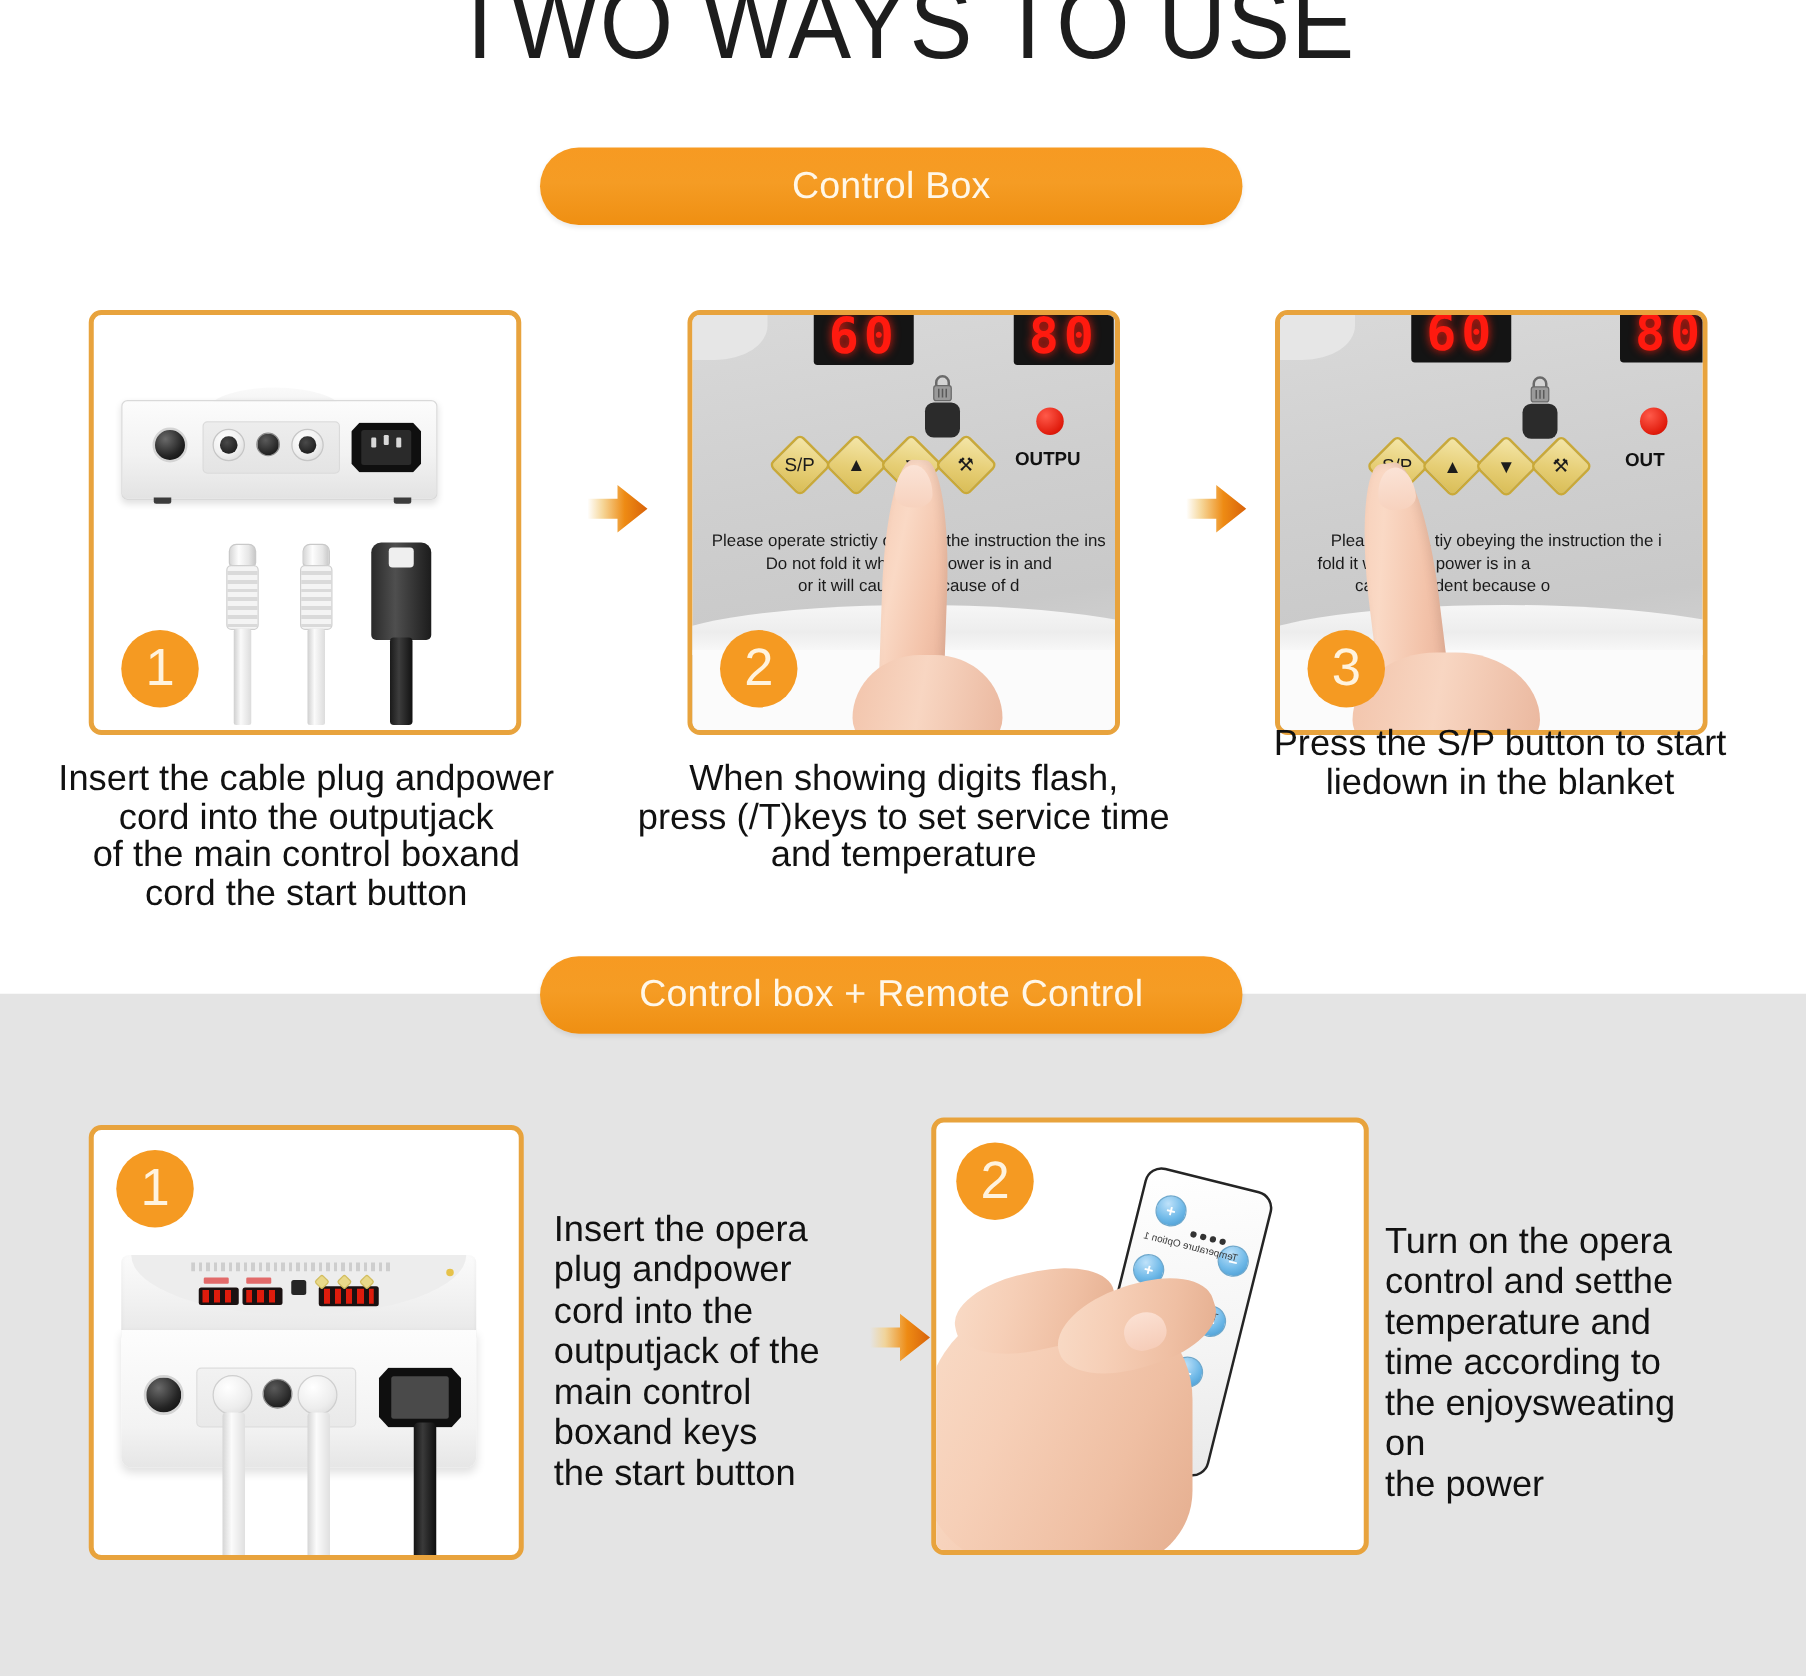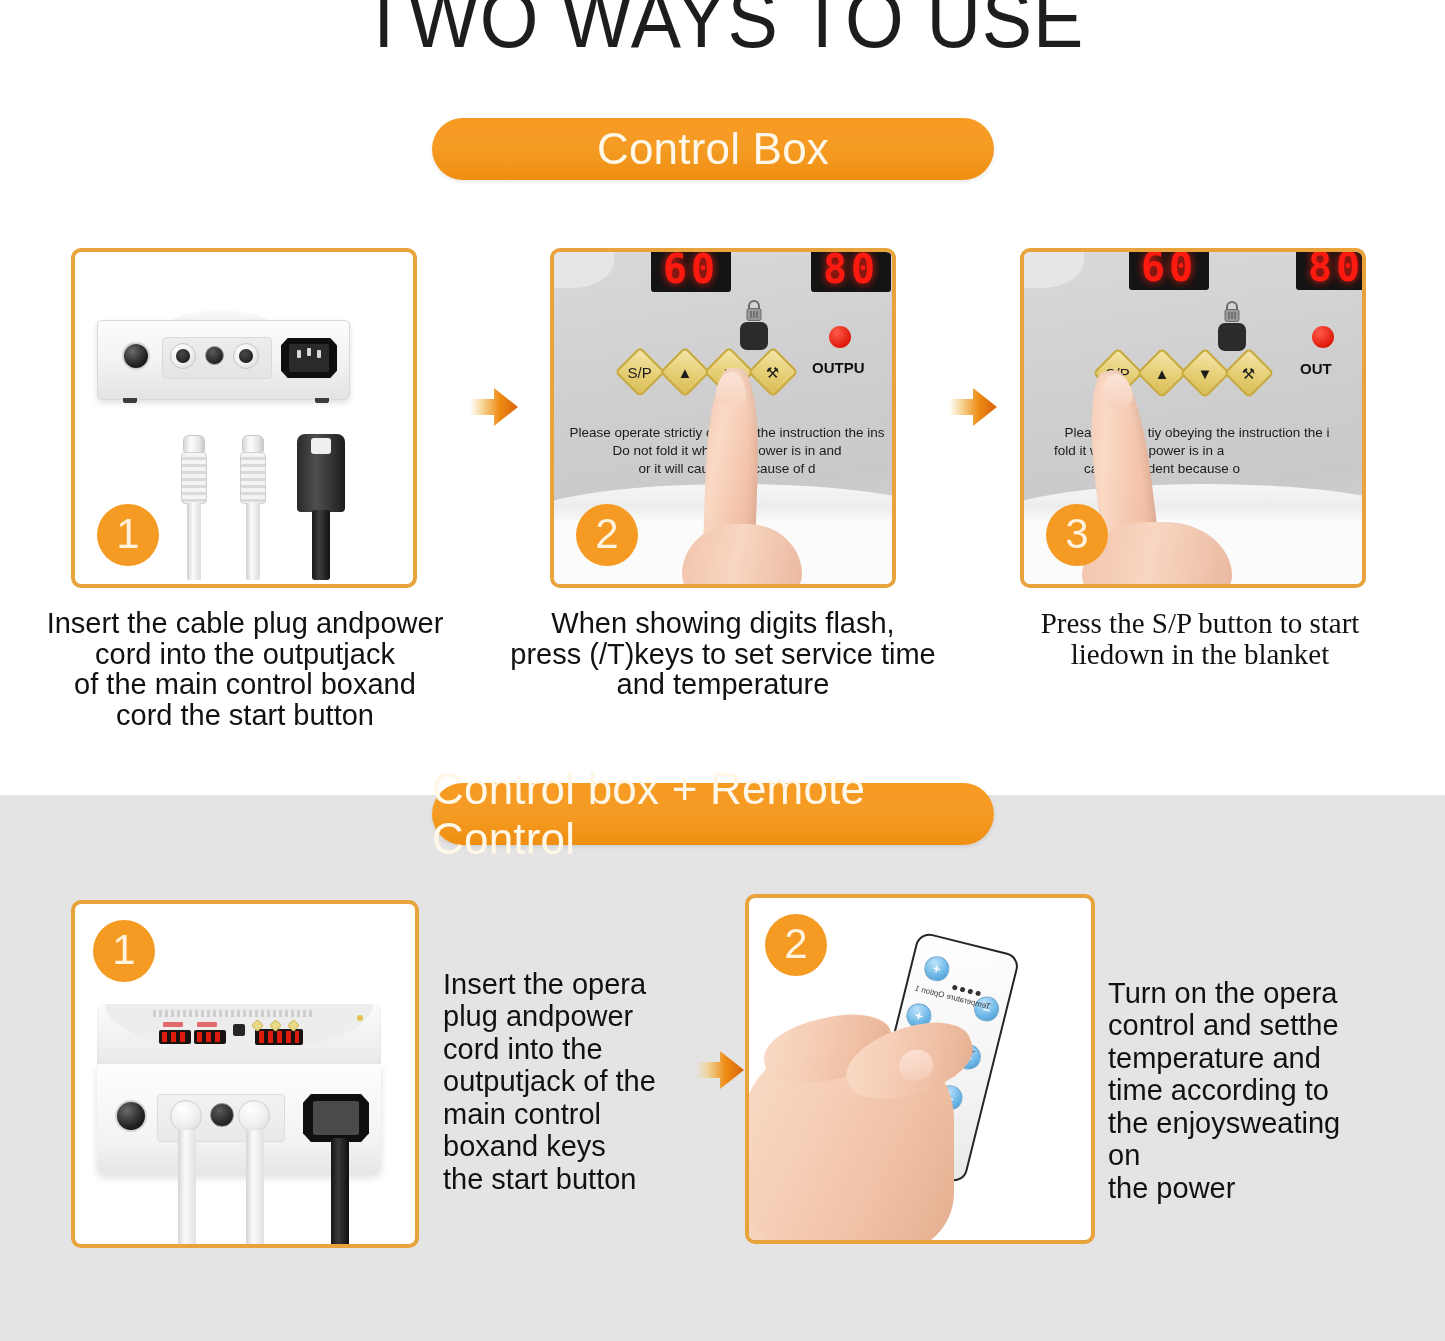--- a/index.html
+++ b/index.html
@@ -36,26 +36,26 @@
   
   .pill {
     position: absolute;
     height: 62px;
     border-radius: 34px;
     background: linear-gradient(180deg,#F79A22 0%, #F59C24 45%, #EF8F12 100%);
     color: #FFF7E8;
     display: flex;
     align-items: center;
     justify-content: center;
-    font-size: 44px;
+    font-size: 30px;
     letter-spacing: .2px;
     box-shadow: 0 2px 4px rgba(0,0,0,.09);
   }
   #pill-control-box { top: 118px; left: 432px; width: 562px; }
-  #pill-remote      { top: 783px; left: 432px; width: 562px; }
+  #pill-remote      { top: 765px; left: 432px; width: 562px; }
 
   
   .gray-band {
     position: absolute;
     left: 0;
     top: 795px;
     width: 1445px;
     height: 546px;
     background: #E4E4E4;
   }
@@ -602,21 +602,21 @@
     <div>of the main control boxand</div>
     <div>cord the start button</div>
   </div>
 
   <div class="caption" style="left:483px; top:608px; width:480px;">
     <div>When showing digits flash,</div>
     <div>press (/T)keys to set service time</div>
     <div>and temperature</div>
   </div>
 
-  <div class="caption" style="left:975px; top:608px; width:450px;font-family:Liberation Serif, serif;">
+  <div class="caption" style="left:975px; top:580px; width:450px;">
     <div>Press the S/P button to start</div>
     <div>liedown in the blanket</div>
   </div>
 
   <div class="pill" id="pill-remote">Control box + Remote Control</div>
 
   <div class="panel" style="left:71px; top:900px; width:348px; height:348px;">
     <div class="panel-inner">
 
       <div class="badge" style="left:18px; top:16px;">1</div>

